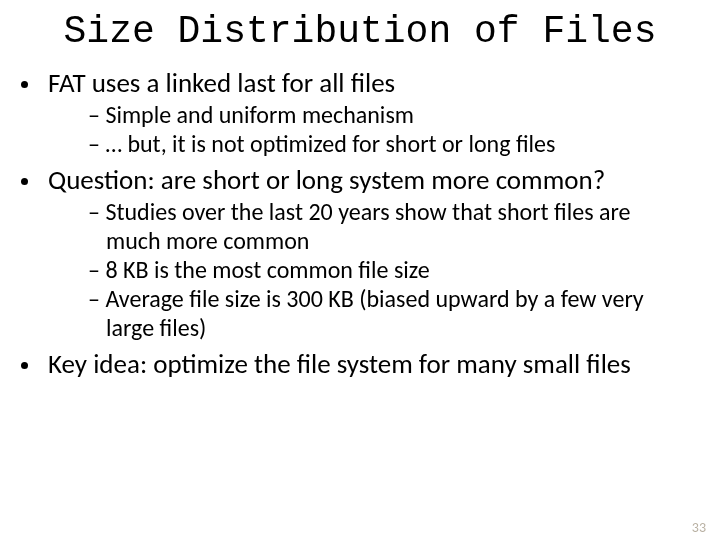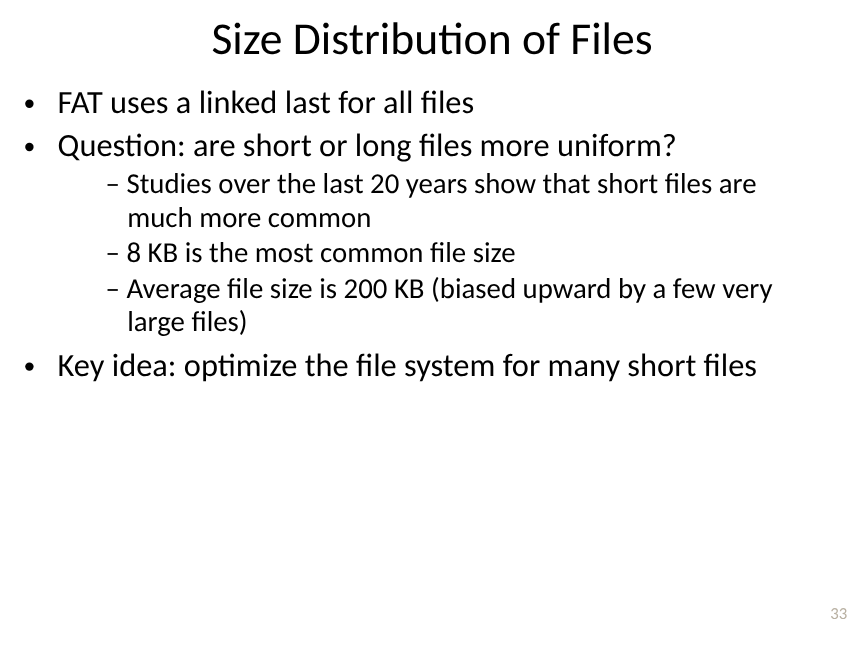--- a/index.html
+++ b/index.html
@@ -17,20 +17,21 @@
     width: 720px;
     height: 540px;
     box-sizing: border-box;
   }
   .title {
     text-align: center;
     font-size: 38px;
     font-weight: 400;
     margin: 10px 0 14px 0;
     letter-spacing: 0px;
+    font-family: Liberation Mono, monospace;
   }
   ul.l1 {
     margin: 0 0 0 28px;
     padding: 0 36px 0 14px;
     list-style: disc;
   }
   ul.l1 > li {
     font-size: 27px;
     line-height: 1.18;
     margin: 2px 0 4px 0;
@@ -50,42 +51,46 @@
     margin: 1px 0;
     text-indent: -18px;
     padding-left: 18px;
   }
   ul.l2 > li::before {
     content: "– ";
   }
   .pagenum {
     position: absolute;
     right: 14px;
-    bottom: 30px;
+    bottom: 14px;
     font-size: 14px;
     color: #b9b1a3;
   }
 </style>
 </head>
 <body>
 
 <div class="slide">
   <div class="title">Size Distribution of Files</div>
 
   <ul class="l1">
     <li>
       <span>FAT uses a linked last for all files</span>
+      <ul class="l2">
+        <li>Simple and uniform mechanism</li>
+        <li>… but, it is not optimized for short or long files</li>
+      </ul>
     </li>
     <li>
-      <span>Question: are short or long files more uniform?</span>
+      <span>Question: are short or long system more common?</span>
       <ul class="l2">
         <li>Studies over the last 20 years show that short files are much more common</li>
         <li>8 KB is the most common file size</li>
-        <li>Average file size is 200 KB (biased upward by a few very large files)</li>
+        <li>Average file size is 300 KB (biased upward by a few very large files)</li>
       </ul>
     </li>
     <li>
-      <span>Key idea: optimize the file system for many short files</span>
+      <span>Key idea: optimize the file system for many small files</span>
     </li>
   </ul>
 
   <div class="pagenum">33</div>
 </div>
 
 </body></html>

